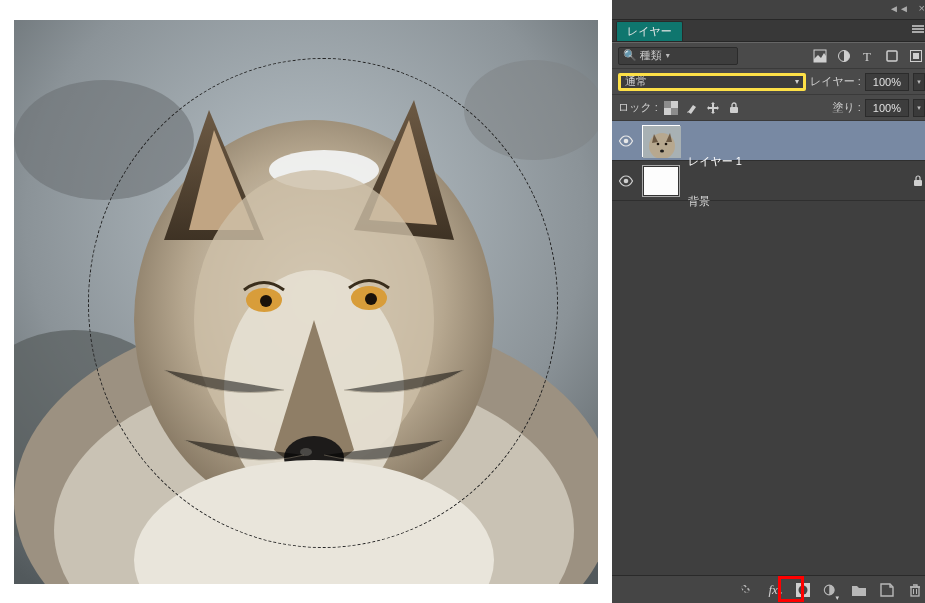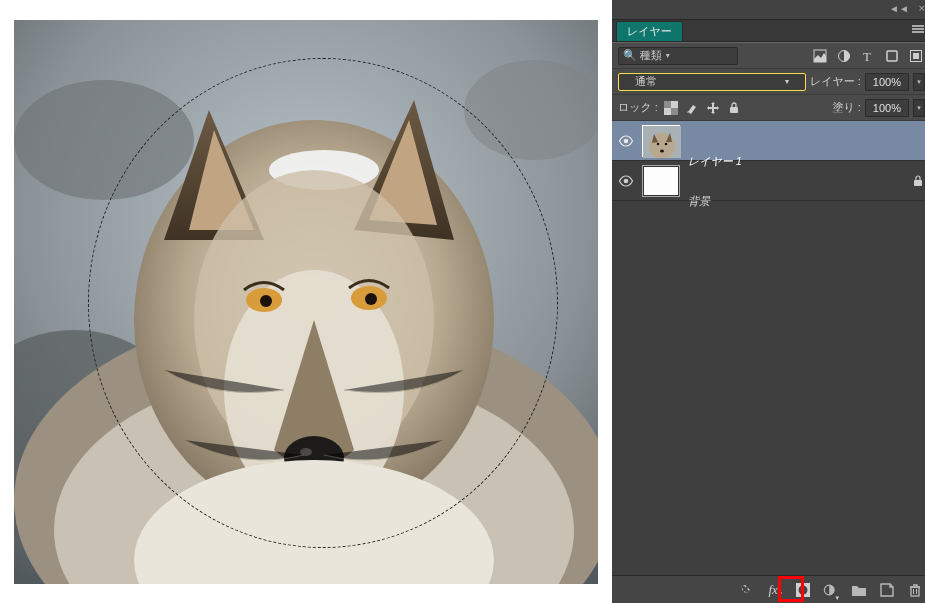--- a/index.html
+++ b/index.html
@@ -131,24 +131,24 @@
     width: 14px; height: 14px;
     display:flex; align-items:center; justify-content:center;
     color:#cfcfcf;
     cursor: pointer;
   }
   .ficon svg { width:14px; height:14px; display:block; }
   .blend-select {
     width: 188px;
     height: 18px;
     background: #3d3d3d;
-    border: 1px solid #fde047;
+    border: 3px solid #fde047;
     border-radius: 2px;
     color: #cfcfcf;
-    padding: 0 16px;
+    padding: 0 4px;
     display: flex;
     align-items: center;
     justify-content: space-between;
     cursor: pointer;
   }
   .right-group { margin-left:auto; display:flex; align-items:center; gap:4px;}
   .label { color:#cfcfcf; font-size:11px; white-space:nowrap;}
   .pct-box {
     width: 44px; height: 18px;
     background:#3d3d3d;
@@ -206,21 +206,20 @@
     box-shadow: inset 0 0 0 1px #333;
     background:#fff;
   }
   .layer.selected .thumb { border-color:#fff; }
   .thumb-wolf {
     background:#887866;
   }
   .thumb-white { background:#fdfdfd; }
   .layer-name {
     font-size: 11px;
-    font-style: italic;
     margin-top: 42px;
   }
   .layer .locklayer {
     margin-left: auto;
     width:14px; height:14px;
     display:flex;align-items:center;justify-content:center;
   }
   .layer .locklayer svg{width:12px;height:12px;}
   .bottom-bar {
     height: 28px;

